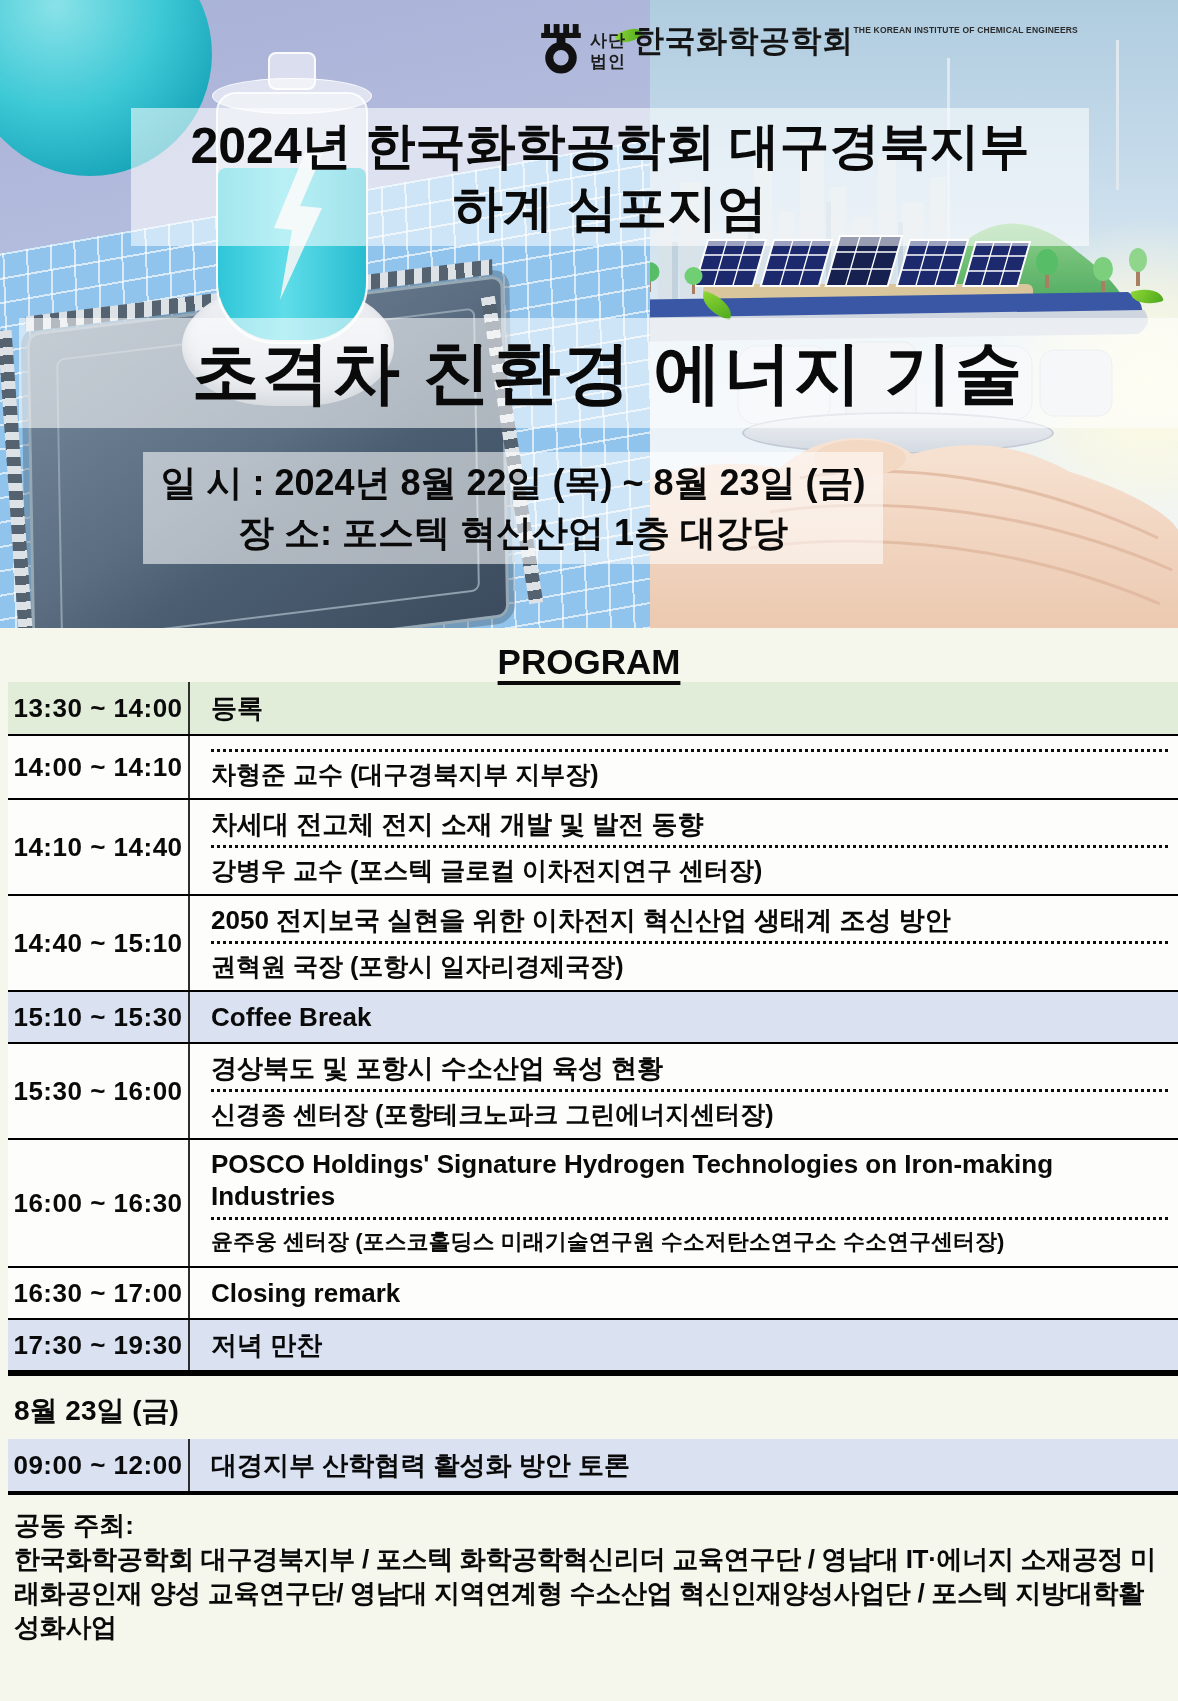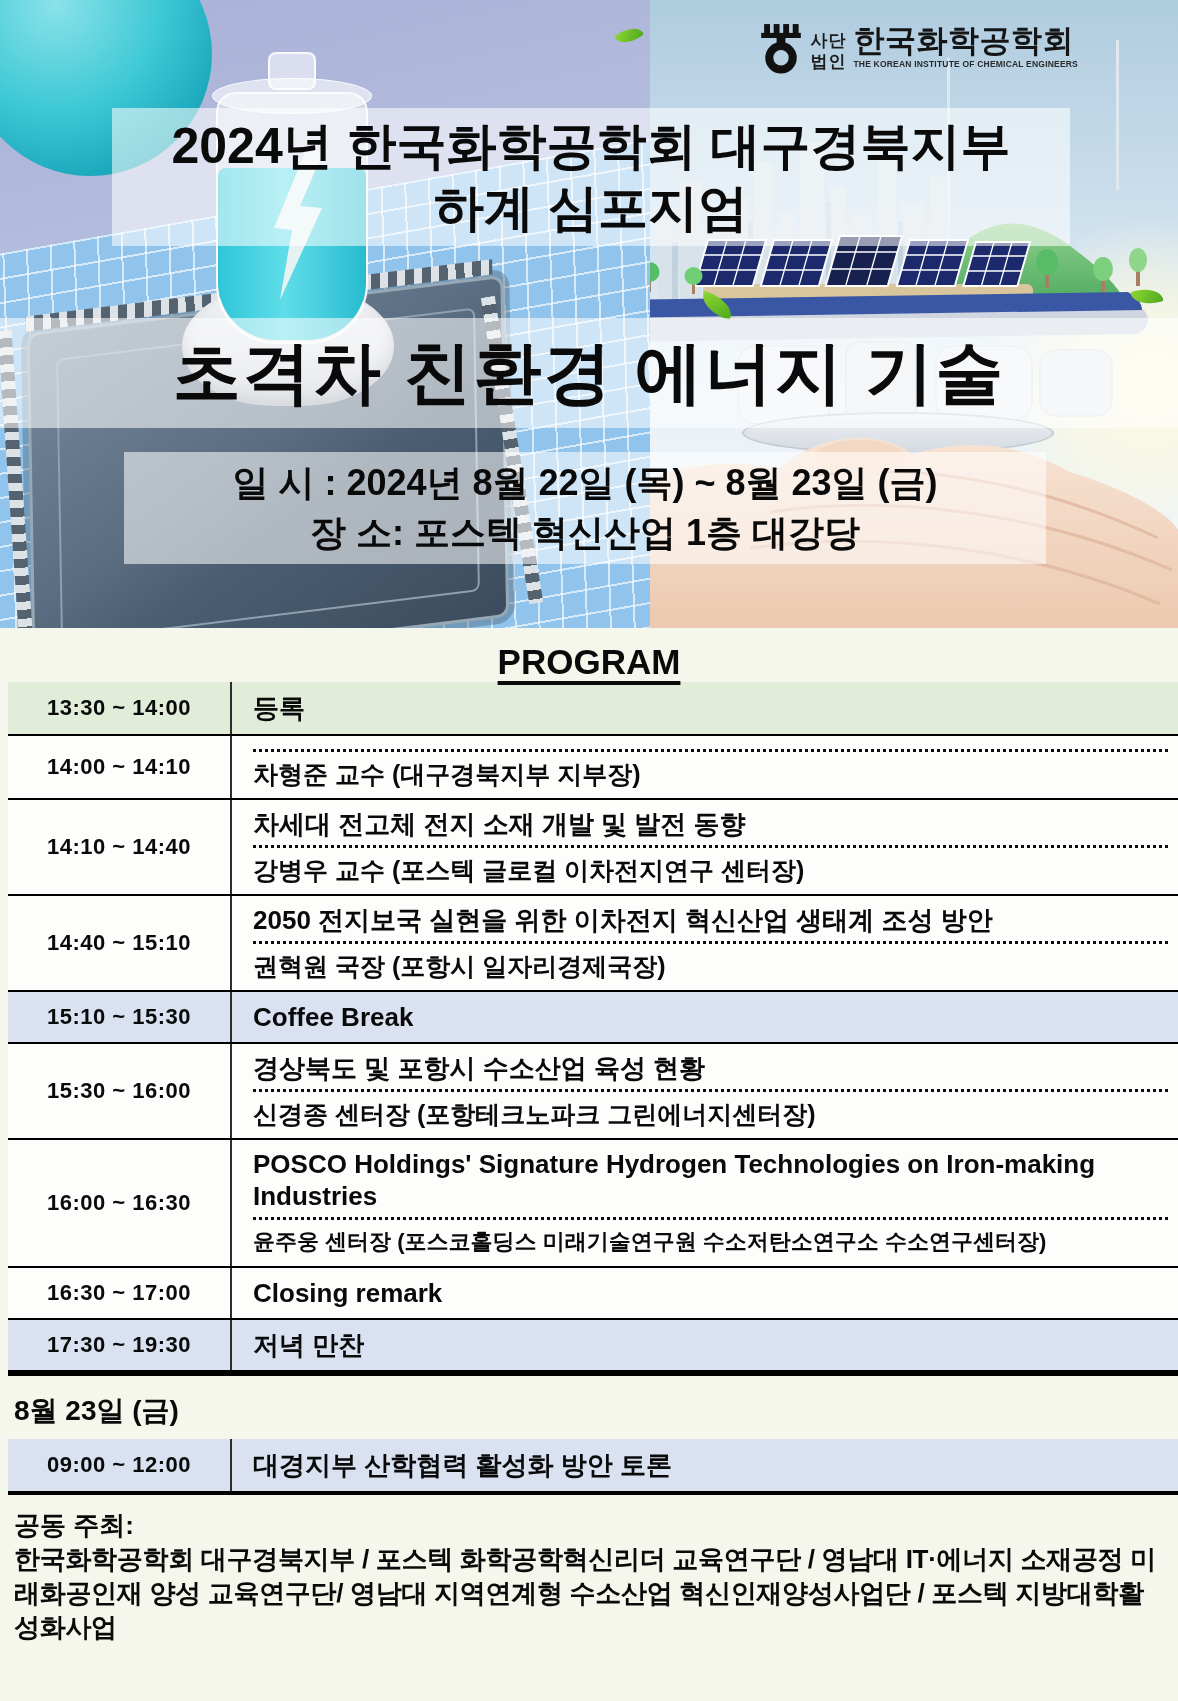--- a/index.html
+++ b/index.html
@@ -57,49 +57,49 @@
     background:rgba(255,255,255,.55);border:2px solid rgba(255,255,255,.85);}
   .bolt-svg{position:absolute;left:266px;top:150px;z-index:2;}
   
   .city-svg{position:absolute;left:588px;top:122px;z-index:2;}
   .machine-disk{position:absolute;left:742px;top:412px;width:312px;height:42px;border-radius:50%;
     background:linear-gradient(180deg,#eef1f5,#d4dae2);border:2px solid #c3cad4;z-index:3;}
   .hand-svg{position:absolute;left:560px;top:420px;z-index:3;}
   .turbine{position:absolute;width:3px;background:#dfe8ee;z-index:1;}
   .leaf{position:absolute;background:linear-gradient(135deg,#8ed735,#4ea81d);border-radius:2px 100% 2px 100%;z-index:5;}
   
-  .band{position:absolute;z-index:6;background:rgba(255,255,255,.56);display:flex;flex-direction:column;justify-content:center;}
+  .band{position:absolute;z-index:6;background:rgba(255,255,255,.56);display:flex;flex-direction:column;justify-content:center;margin-left:19px;}
   .band1{left:112px;top:108px;width:958px;height:138px;text-align:center;}
   .band1 .t1{font-size:50px;font-weight:bold;line-height:62px;letter-spacing:0px;}
   .band1 .t2{font-size:50px;font-weight:bold;line-height:62px;}
   .band-main{left:0;top:318px;width:1178px;height:110px;text-align:center;}
   .band-main .tmain{font-size:68px;font-weight:bold;letter-spacing:2px;}
-  .band-date{left:124px;top:452px;width:922px;height:112px;text-align:center;}
+  .band-date{left:124px;top:452px;width:740px;height:112px;text-align:center;}
   .band-date div{font-size:36px;font-weight:bold;line-height:50px;}
   
   .logo{position:absolute;right:100px;top:24px;z-index:7;display:flex;align-items:flex-start;gap:7px;}
   .logo-stack{display:flex;flex-direction:column;font-size:17px;font-weight:bold;color:#1c1c1c;line-height:21px;margin-top:6px;letter-spacing:1px;}
-  .logo-main{display:flex;flex-direction:column;}
+  .logo-main{display:flex;}
   .logo-name{font-size:31px;font-weight:bold;color:#151515;letter-spacing:0.5px;line-height:34px;}
   .logo-en{font-size:8.5px;font-weight:bold;color:#2a2a2a;letter-spacing:0.2px;margin-top:1px;}
   
   .program{position:relative;padding-top:14px;}
   .program-heading{text-align:center;font-size:35px;font-weight:bold;
     text-decoration:underline;text-decoration-thickness:4px;text-underline-offset:7px;}
   .day-label{font-size:28px;font-weight:bold;margin:16px 0 9px 14px;}
   .ptable{margin-left:8px;width:1170px;border-bottom:6px solid var(--table-line);}
   .ptable.day2{border-bottom:4px solid var(--table-line);}
   .trow{display:flex;align-items:stretch;background:#fdfdfb;}
   .trow + .trow{border-top:2px solid var(--table-line);}
   .trow.bg-green{background:var(--row-green);}
   .trow.bg-blue{background:var(--row-blue);}
   .trow.bg-white{background:#fdfdfb;}
   .trow.single{min-height:52px;}
-  .tcell.time{width:224px;flex:none;display:flex;align-items:center;justify-content:center;
-    font-size:22px;font-weight:bold;border-right:2px solid #2e2e2e;letter-spacing:0.5px;}
+  .tcell.time{width:182px;flex:none;display:flex;align-items:center;justify-content:center;
+    font-size:26px;font-weight:bold;border-right:2px solid #2e2e2e;letter-spacing:0.5px;}
   .tcell.content{flex:1;display:flex;flex-direction:column;justify-content:center;padding:8px 10px 8px 21px;}
   .line1{font-size:26px;font-weight:bold;line-height:32px;}
   .dotline{border-bottom:3px dotted #0d0d0d;margin:5px 0 6px 0;}
   .line2{font-size:25px;font-weight:bold;line-height:32px;}
   .line2.compact{font-size:22px;}
   
   .footer{margin:14px 12px 0 14px;}
   .footer-heading{font-size:26px;font-weight:bold;line-height:33px;}
   .footer-text{font-size:26px;font-weight:bold;line-height:34px;letter-spacing:-0.3px;}
 </style>

